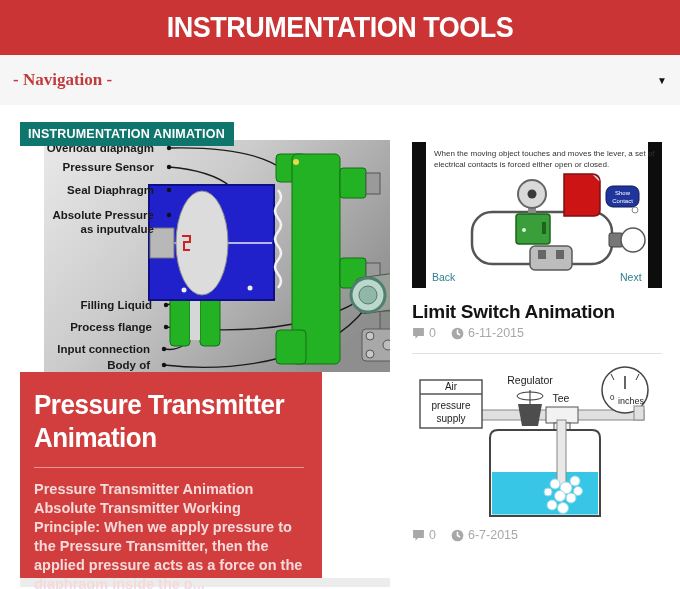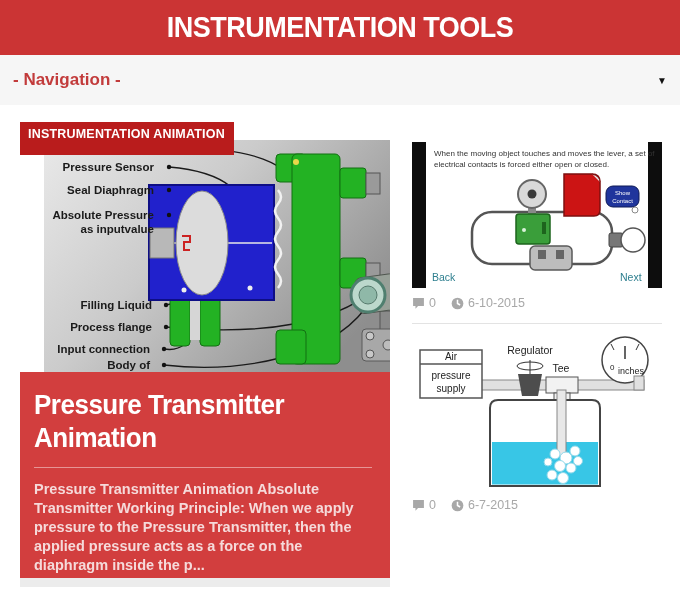--- a/index.html
+++ b/index.html
@@ -15,39 +15,39 @@
     height:55px; background:#cb3434; display:flex; align-items:center; justify-content:center;text-align:right;
   }
   .site-title {
     color:#ffffff; font-size:27px; font-weight:800; letter-spacing:-0.5px;
     font-stretch:condensed; transform:scaleY(1.08);
   }
 
   
   .navbar {
     height:50px; background:#f6f6f6; display:flex; align-items:center;
-    justify-content:space-between; padding:0 13px; cursor:pointer;
+    justify-content:space-between; padding:0 13px; cursor:pointer;font-family:Liberation Serif, serif;
   }
   .nav-label { color:#c23b3b; font-size:17px; font-weight:700; font-stretch:condensed; }
   .nav-arrow { color:#111; font-size:10px; }
 
   
   .main { display:flex; padding:0 18px 0 20px; }
   .col-left  { position:relative; width:370px; padding-top:35px; flex:0 0 370px; }
   .col-right { width:250px; padding-top:37px; margin-left:22px; flex:0 0 250px; }
 
   
   .category-badge {
     position:absolute; top:17px; left:0; z-index:3;
-    background:#b91c1c; color:#fff; font-size:12.5px; font-weight:700;
-    letter-spacing:0.2px; padding:5px 9px 14px 8px; font-stretch:condensed;
+    background:#0f766e; color:#fff; font-size:12.5px; font-weight:700;
+    letter-spacing:0.2px; padding:5px 9px 5px 8px; font-stretch:condensed;
   }
   .featured-thumb { width:370px; height:232px; display:block; position:relative; overflow:hidden; cursor:pointer;padding-left:24px; }
   .featured-overlay {
-    width:370px; height:206px; background:#d23e3e; padding:17px 18px 0 14px; cursor:pointer;
+    width:302px; height:206px; background:#d23e3e; padding:17px 18px 0 14px; cursor:pointer;
   }
   .featured-title {
     color:#ffffff; font-size:26px; font-weight:800; letter-spacing:-0.5px;
     font-stretch:condensed; transform:scaleY(1.05); transform-origin:left top;
   }
   .featured-divider { border:none; border-top:1px solid rgba(255,255,255,0.45); margin:16px 0 0 0; }
   .featured-excerpt {
     margin-top:12px; color:#f5dada; font-size:14.5px; line-height:19px; font-weight:600;
   }
   .next-post-peek { width:370px; height:9px; background:#ececec; }
@@ -212,33 +212,34 @@
 
           <rect x="194" y="44" width="33" height="21" rx="7" fill="#20359c" stroke="#0e1a56"></rect>
           <text x="210.5" y="53" font-size="6" fill="#fff" text-anchor="middle">Show</text>
           <text x="210.5" y="61" font-size="6" fill="#fff" text-anchor="middle">Contact</text>
           <circle cx="223" cy="68" r="3" fill="#fff" stroke="#888"></circle>
 
           <text x="20" y="139" font-size="10.5" fill="#2e7f8f">Back</text>
           <text x="208" y="139" font-size="10.5" fill="#2e7f8f">Next</text>
         </svg>
       </div>
+      <h3 class="side-title">Limit Switch Animation</h3>
       <div class="meta-row">
         <span class="meta-item">
           <svg width="13" height="13" viewBox="0 0 12 12">
               <path d="M1,1 h10 v7.2 h-5.4 l-2.4,2.6 v-2.6 h-2.2 z" fill="#a8a8a8"></path>
             </svg>
           <span>0</span>
         </span>
         <span class="meta-item">
           <svg width="13" height="13" viewBox="0 0 12 12">
               <circle cx="6" cy="6" r="5.4" fill="#a8a8a8"></circle>
               <path d="M6,2.6 V6 L8.4,7.4" fill="none" stroke="#fff" stroke-width="1.4"></path>
             </svg>
-          <span>6-10-2015</span>
+          <span>6-11-2015</span>
         </span>
       </div>
       <hr class="side-divider">
     </article>
 
     <article class="side-article">
       <div class="side-thumb">
         <svg width="250" height="156" viewBox="0 0 250 156">
           <rect width="250" height="156" fill="#ffffff"></rect>
 

